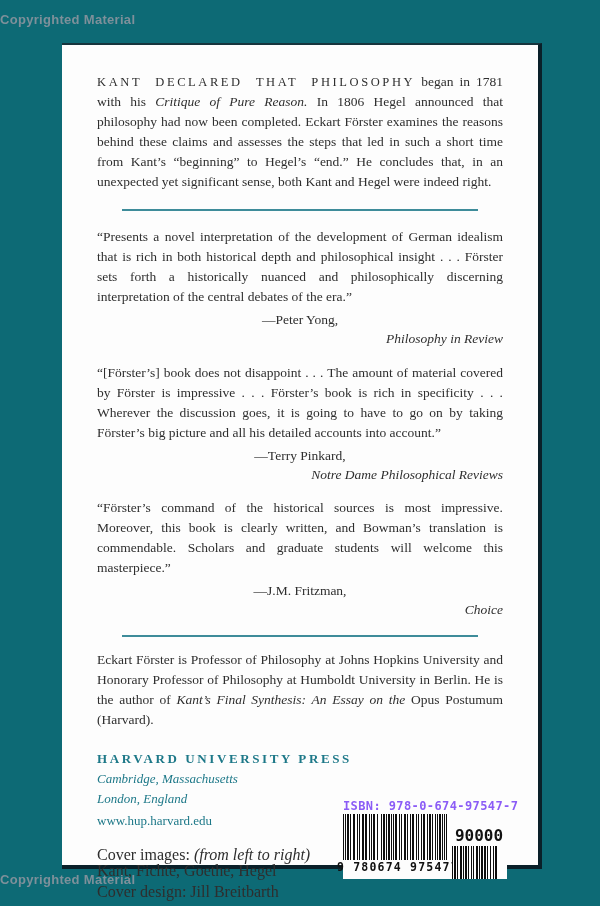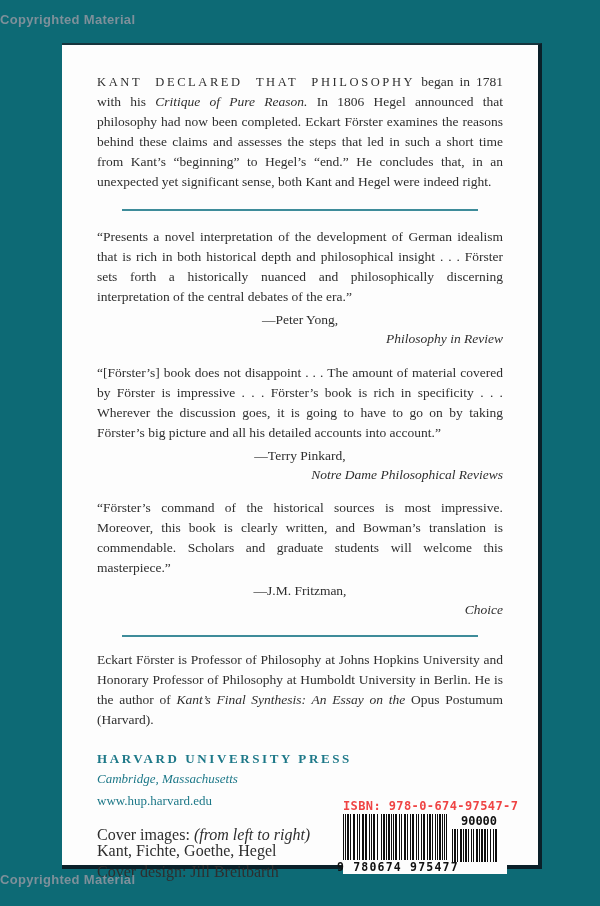--- a/index.html
+++ b/index.html
@@ -110,45 +110,45 @@
   .barcode-block {
     position: absolute;
     left: 281px; top: 727px;
     width: 164px;
     background: #fdfdfd;
   }
   .isbn-line {
     font-family: "DejaVu Sans Mono", monospace;
     font-size: 12px; font-weight: 700;
     letter-spacing: 0.4px;
-    color: #ef4444;
+    color: #8b5cf6;
     white-space: nowrap;
     margin: 0;
   }
   .bars-area { display: flex; gap: 9px; margin-top: 1px; }
   .main-bars-col { width: 100px; }
   .main-bars { height: 46px; display: flex; }
   .main-bars .bar, .supp-bars .bar { height: 100%; }
   .bar-black { background: #0d0d0d; }
   .bar-white { background: #fdfdfd; }
   .ean-digits {
     font-family: "DejaVu Sans Mono", monospace;
     font-size: 11.5px; font-weight: 700;
     color: #111;
     letter-spacing: 1.2px;
     white-space: nowrap;
     margin-left: -6px;
   }
   .supp-col { width: 54px; }
   .supp-code {
     font-family: "DejaVu Sans Mono", monospace;
-    font-size: 12px; font-weight: 700;
+    font-size: 16px; font-weight: 700;
     color: #111;
     text-align: center;
-    margin: 0 0 1px 0;
+    margin: 12px 0 1px 0;
   }
   .supp-bars { height: 33px; display: flex; }
 </style>
 </head>
 <body>
 
 <div class="copyright-bar copyright-top">Copyrighted Material</div>
 
 <div class="book-card">
   <div class="card-inner">
@@ -169,20 +169,21 @@
     <p class="attribution">—J.M. Fritzman,</p>
     <p class="attribution-source">Choice</p>
 
     <hr class="divider divider-2">
 
     <p class="body-text bio-para"><span>Eckart Förster is Professor of Philosophy at Johns Hopkins University and Honorary Professor of Philosophy at Humboldt University in Berlin. He is the author of </span><span class="italic">Kant’s Final Synthesis: An Essay on the</span><span> Opus Postumum (Harvard).</span></p>
 
     <div class="publisher-block">
       <p class="publisher-name">HARVARD UNIVERSITY PRESS</p>
       <p class="publisher-loc">Cambridge, Massachusetts</p>
+      <p class="publisher-loc">London, England</p>
       <p class="publisher-web">www.hup.harvard.edu</p>
     </div>
 
     <div class="credits-block">
       <p class="credit-line"><span>Cover images: </span><span class="italic">(from left to right)</span><span> Kant, Fichte, Goethe, Hegel</span></p>
       <p class="credit-line credit-line-2">Cover design: Jill Breitbarth</p>
     </div>
 
     <div class="barcode-block">
       <p class="isbn-line">ISBN: 978-0-674-97547-7</p>

